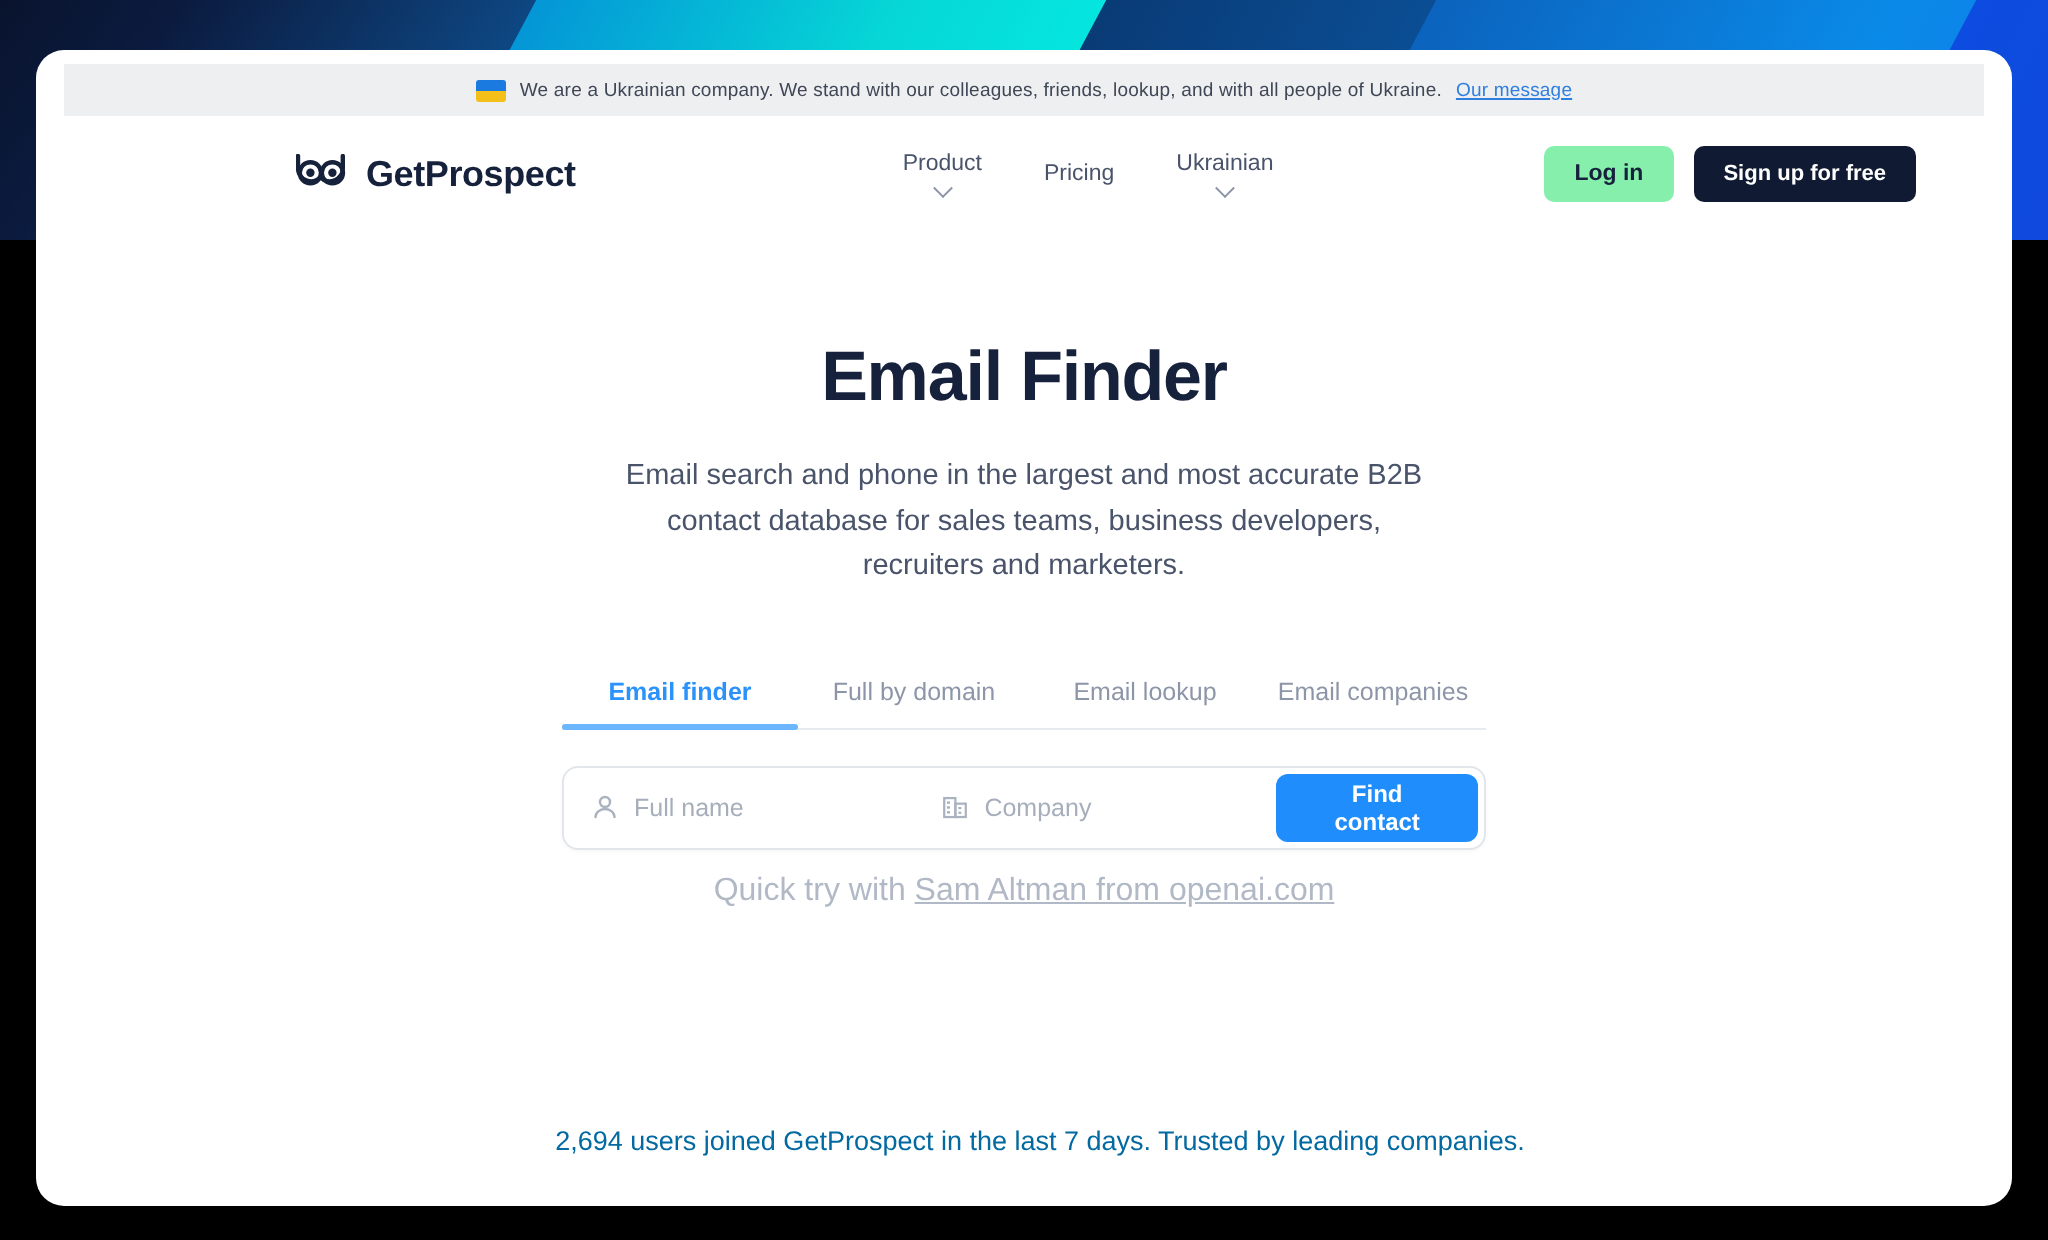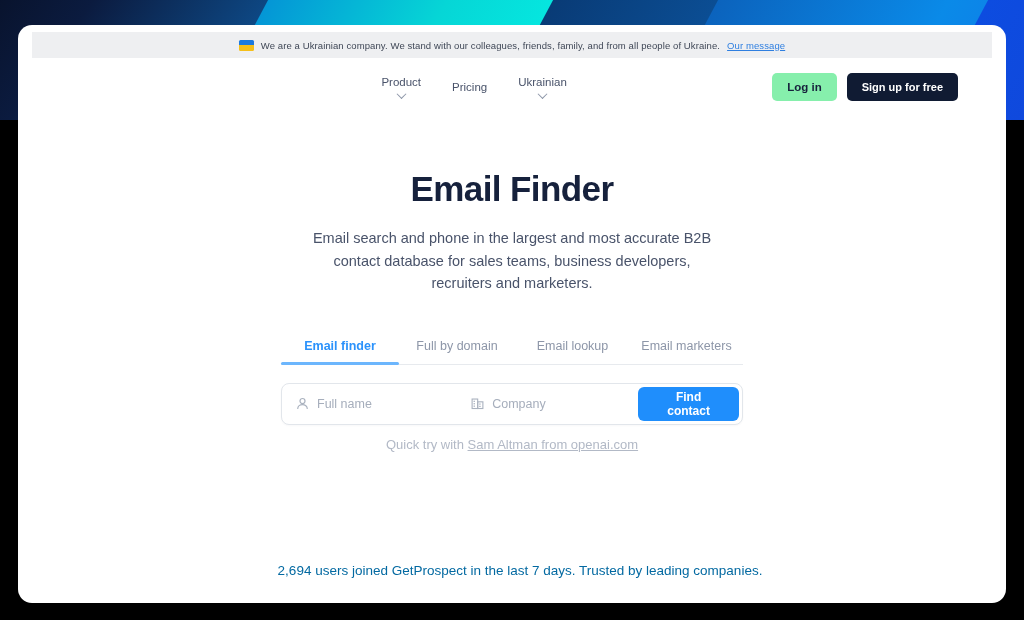--- a/index.html
+++ b/index.html
@@ -259,21 +259,21 @@
     font-size: 12px;
     font-weight: 700;
     height: 34px;
     padding: 0 16px;
     cursor: pointer;
   }
 
   .quick-try {
     margin-top: 12px;
     text-align: center;
-    font-size: 13px;
+    font-size: 16px;
     color: #b2b9c6;
   }
   .quick-try a {
     color: #b2b9c6;
     text-decoration: underline;
     cursor: pointer;
   }
 
   
   .footer-note {
@@ -296,26 +296,38 @@
   <div class="band band-deepblue"></div>
   <div class="band band-brightblue"></div>
   <div class="band band-royal"></div>
   <div class="backdrop-bottom-fade"></div>
 </div>
 
 <div class="page-card">
 
   <div class="ua-banner">
     <span class="ua-flag"></span>
-    <span>We are a Ukrainian company. We stand with our colleagues, friends, family, and from all people of Ukraine.</span>
+    <span>We are a Ukrainian company. We stand with our colleagues, friends, lookup, and with all people of Ukraine.</span>
     <a class="ua-link">Our message</a>
   </div>
 
   <div class="site-header">
 
+    <div class="brand">
+      <span class="icon">
+        <svg width="26" height="20" viewBox="0 0 26 20">
+          <path d="M1 1 L1 7 A 6.5 6.5 0 0 0 12.2 11.6 A 6.5 6.5 0 0 0 23.4 7 L23.4 1" fill="none" stroke="#16213c" stroke-width="2.2" stroke-linecap="round"></path>
+          <circle cx="7.2" cy="9.4" r="5.3" fill="none" stroke="#16213c" stroke-width="2.2"></circle>
+          <circle cx="18.2" cy="9.4" r="5.3" fill="none" stroke="#16213c" stroke-width="2.2"></circle>
+          <circle cx="7.2" cy="9.4" r="2.1" fill="#16213c"></circle>
+          <circle cx="18.2" cy="9.4" r="2.1" fill="#16213c"></circle>
+        </svg>
+      </span>
+      <span class="brand-name">GetProspect</span>
+    </div>
 
     <nav class="main-nav">
       <div class="nav-item">
         <span>Product</span>
         <span class="chev"></span>
       </div>
       <div class="nav-item">
         <span>Pricing</span>
       </div>
       <div class="nav-item">
@@ -331,21 +343,21 @@
   </div>
 
   <div class="hero">
     <h1 class="hero-title">Email Finder</h1>
     <p class="hero-sub">Email search and phone in the largest and most accurate B2B contact database for sales teams, business developers, recruiters and marketers.</p>
 
     <div class="tabs">
       <div class="tab tab-0 active">Email finder</div>
       <div class="tab tab-1">Full by domain</div>
       <div class="tab tab-2">Email lookup</div>
-      <div class="tab tab-3">Email marketers</div>
+      <div class="tab tab-3">Email companies</div>
     </div>
 
     <div class="search-wrap">
       <div class="field field-name">
         <span class="icon">
           <svg width="13" height="13" viewBox="0 0 14 14">
             <circle cx="7" cy="4.3" r="2.7" fill="none" stroke="#aab2bf" stroke-width="1.3"></circle>
             <path d="M1.9 12.4 A5.1 4.3 0 0 1 12.1 12.4" fill="none" stroke="#aab2bf" stroke-width="1.3" stroke-linecap="round"></path>
           </svg>
         </span>

